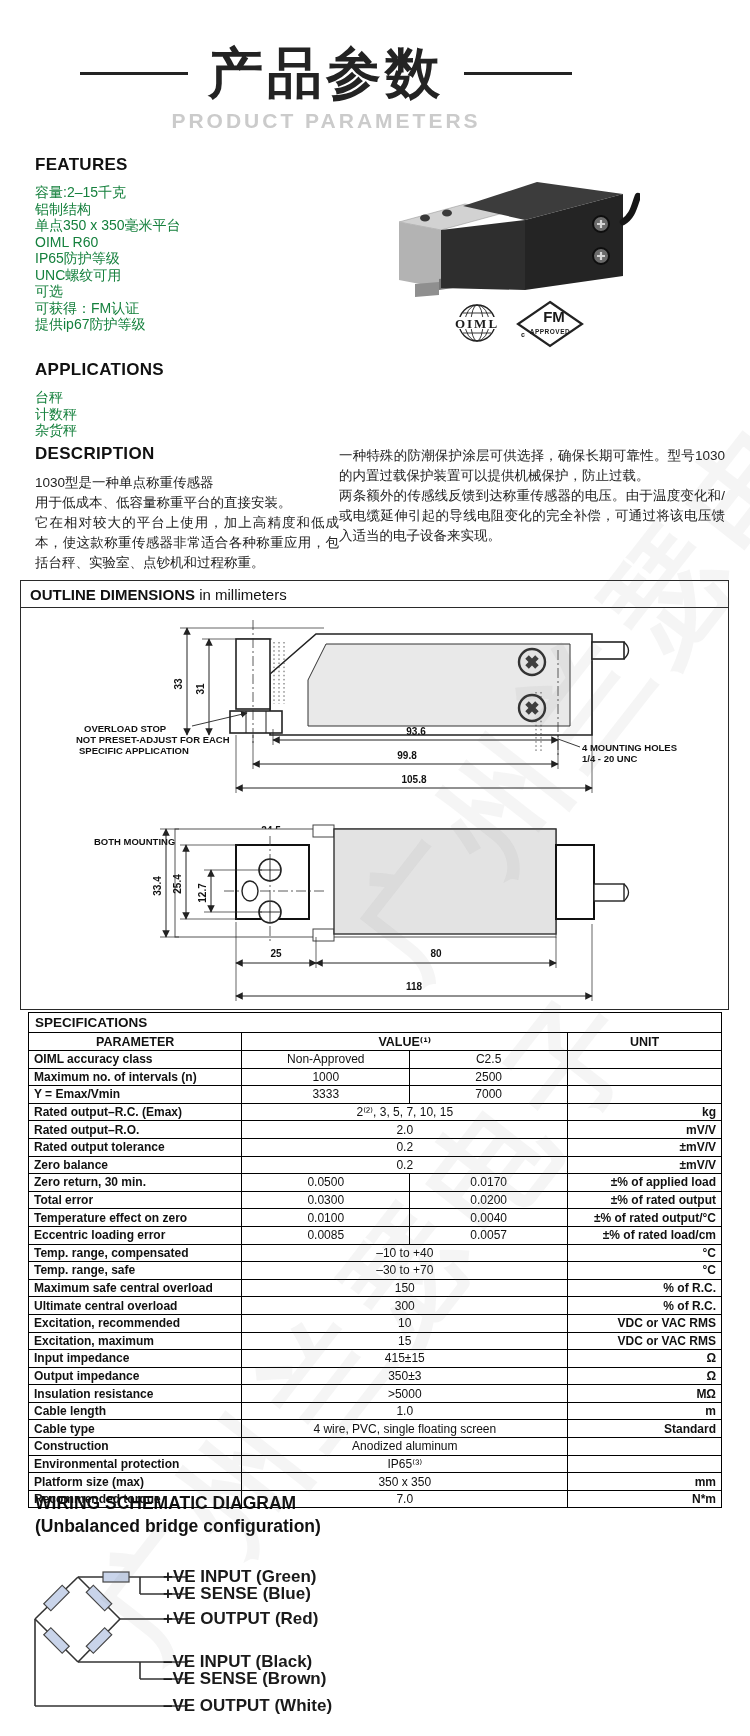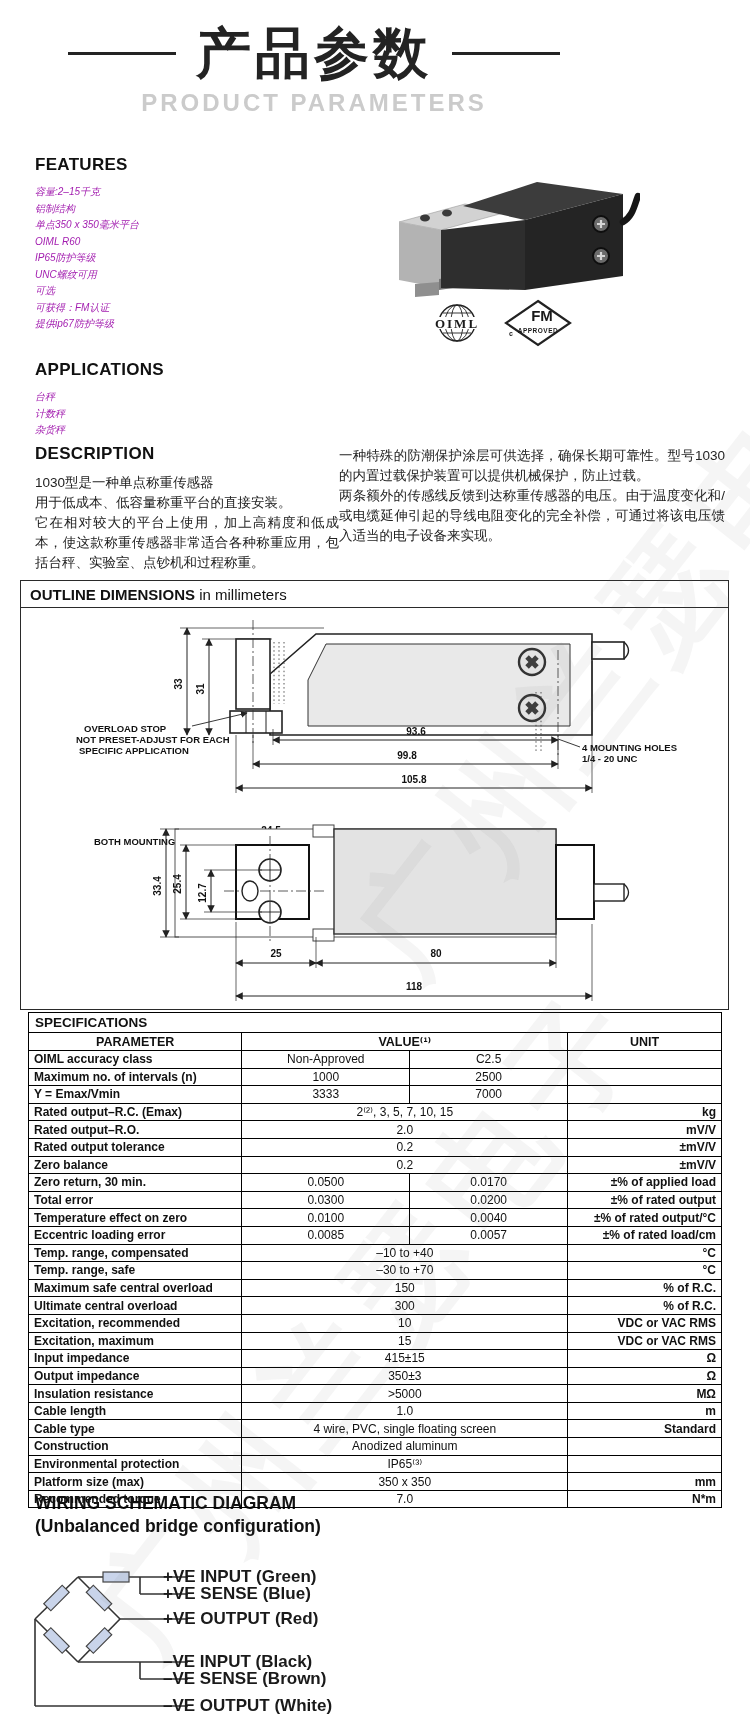--- a/index.html
+++ b/index.html
@@ -6,34 +6,34 @@
   body{font-family:"Liberation Sans","DejaVu Sans",sans-serif;color:#151515;}
   .page{position:relative;width:750px;height:1736px;background:#fff;overflow:hidden;}
 
   
   .watermark{position:absolute;z-index:6;font-size:120px;font-weight:bold;letter-spacing:14px;
     color:rgba(110,110,110,0.07);white-space:nowrap;pointer-events:none;transform:rotate(-52deg);}
   .wm1{left:230px;top:560px;}
   .wm2{left:-30px;top:1240px;}
 
   
-  .header{position:absolute;left:0;top:26px;width:628px;text-align:center;}
+  .header{position:absolute;left:0;top:46px;width:628px;text-align:center;padding-left:12px;}
   .title-row{display:flex;align-items:center;justify-content:center;gap:20px;}
   .title-line{width:108px;height:3px;background:#232323;}
   .title-cn{font-size:55px;font-weight:bold;color:#232323;letter-spacing:4px;line-height:1;margin:0;}
-  .title-en{margin-top:8px;font-size:24px;font-weight:bold;color:#cbcbcb;letter-spacing:3px;}
+  .title-en{margin-top:8px;font-size:21px;font-weight:bold;color:#cbcbcb;letter-spacing:3px;}
 
   
   .sec-h{font-size:17px;font-weight:bold;color:#111;margin:0 0 9px 0;letter-spacing:.3px;}
 
   .features{position:absolute;left:35px;top:155px;width:330px;}
-  .feature-line,.app-line{font-size:10px;line-height:16.5px;color:#a21caf;font-style:italic;}
+  .feature-line,.app-line{font-size:14px;line-height:16.5px;color:#15803d;}
 
   .product-image{position:absolute;left:385px;top:158px;}
-  .logos{position:absolute;left:430px;top:299px;display:flex;gap:20px;}
+  .logos{position:absolute;left:450px;top:299px;display:flex;align-items:center;gap:12px;}
 
   .applications{position:absolute;left:35px;top:360px;width:300px;}
 
   .description{position:absolute;left:35px;top:444px;width:690px;display:flex;gap:0;}
   .desc-left{width:304px;}
   .desc-right{flex:1;padding-top:2px;}
   .para{font-size:13.5px;line-height:20px;color:#222;text-align:justify;}
 
   
   .outline-box{position:absolute;left:20px;top:580px;width:707px;height:428px;border:1.5px solid #2a2a2a;background:#fff;}

